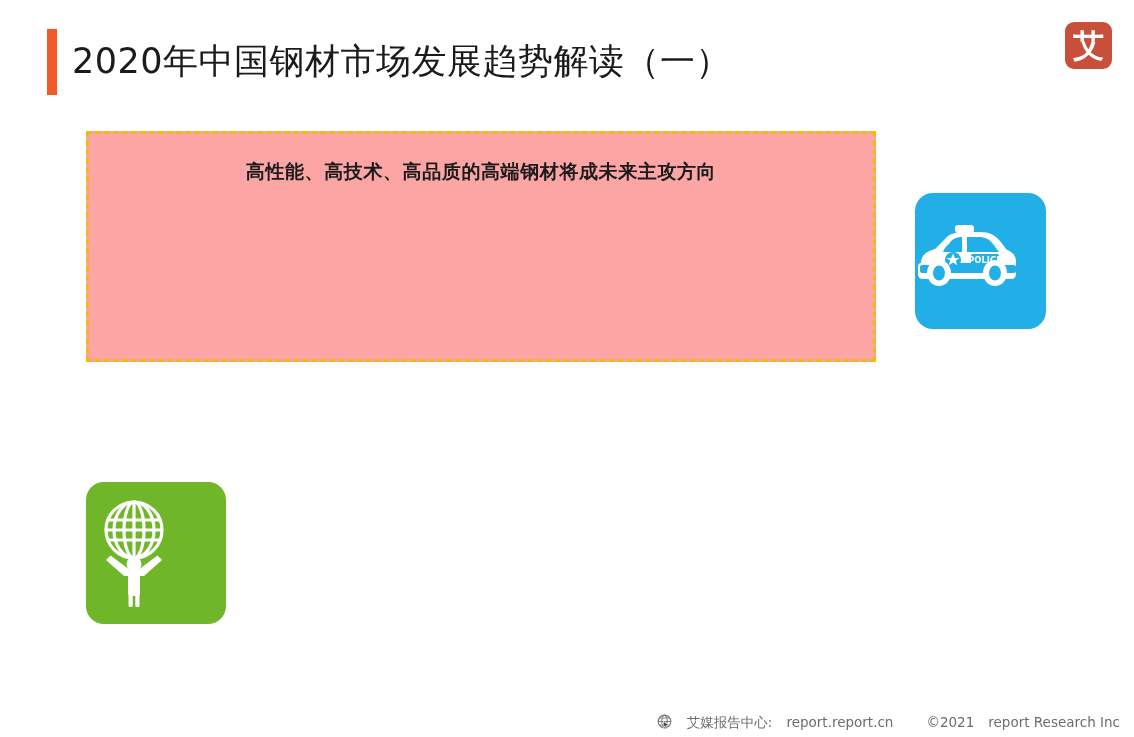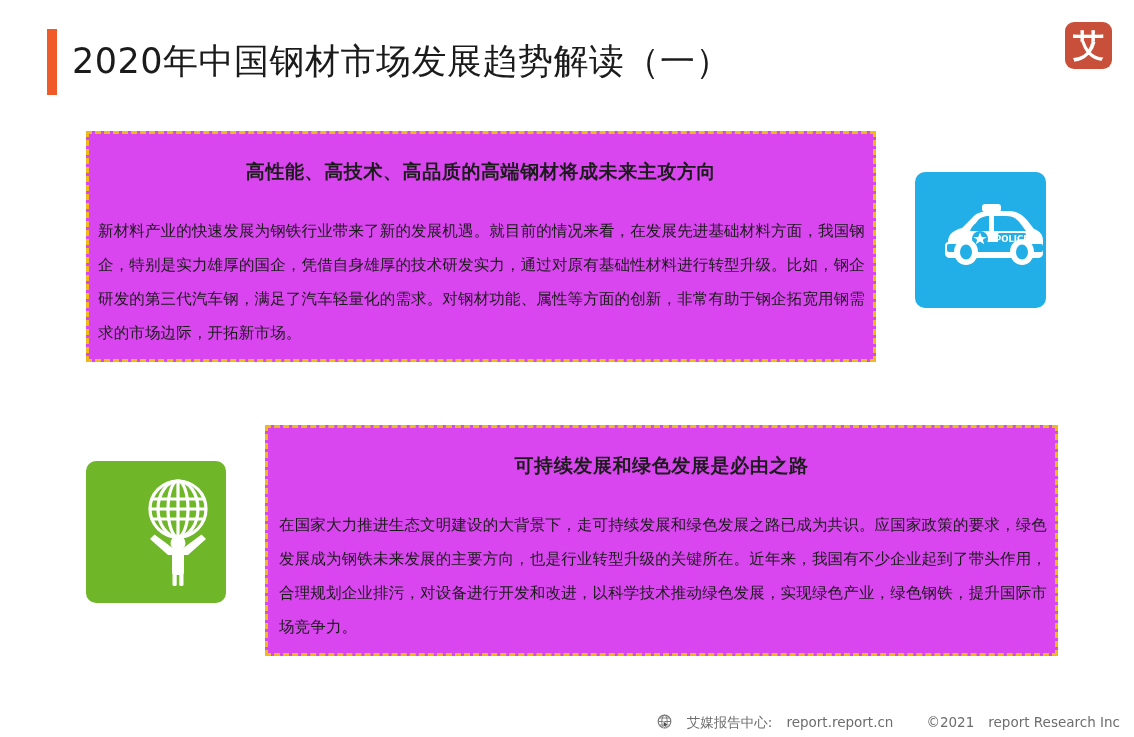--- a/index.html
+++ b/index.html
@@ -85,21 +85,21 @@
     line-height: 17px;
     color: #C8503A;
     font-weight: 600;
     letter-spacing: 0.2px;
   }
 
   
   .card {
     position: absolute;
     border: 3px dashed #EFB81B;
-    background: #d946ef;
+    background: #fca5a5;
   }
 
   #card-one { left: 86px;  top: 131px; width: 790px; height: 231px; }
   #card-two { left: 265px; top: 425px; width: 793px; height: 231px; }
 
   .card-heading {
     text-align: center;
     font-size: 19px;
     font-weight: 700;
     color: #1b1b1b;
@@ -117,24 +117,25 @@
     text-justify: inter-ideograph;
     letter-spacing: 0.15px;
   }
 
   #card-one .card-body { margin: 29px 8px 0 9px; }
   #card-two .card-body { margin: 29px 8px 0 11px; }
 
   
   .icon-tile {
     position: absolute;
-    border-radius: 10px;
+    border-radius: 18px;
     display: flex;
     align-items: center;
-    justify-content: flex-end;
+    justify-content: flex-start;
+    margin-top: 21px;
   }
 
   #icon-tile-police {
     left: 915px; top: 172px;
     width: 131px; height: 136px;
     background: #22AEE7;
   }
 
   #icon-tile-sustainability {
     left: 86px; top: 461px;
@@ -174,21 +175,20 @@
 
     <h1 id="page-title">2020年中国钢材市场发展趋势解读（一）</h1>
 
     <div id="brand-logo">
       <div id="brand-mark">艾</div>
     </div>
   </div>
 
   <section class="card" id="card-one">
     <h2 class="card-heading">高性能、高技术、高品质的高端钢材将成未来主攻方向</h2>
-    <p class="card-body">新材料产业的快速发展为钢铁行业带来了新的发展机遇。就目前的情况来看，在发展先进基础材料方面，我国钢企，特别是实力雄厚的国企，凭借自身雄厚的技术研发实力，通过对原有基础性材料进行转型升级。比如，钢企研发的第三代汽车钢，满足了汽车轻量化的需求。对钢材功能、属性等方面的创新，非常有助于钢企拓宽用钢需求的市场边际，开拓新市场。</p>
   </section>
 
   <div class="icon-tile" id="icon-tile-police">
     <svg width="104" height="76" viewBox="0 0 104 76">
       <g fill="#ffffff">
 
         <path d="M6 40 C6 32 12 28 20 26 L30 16 C34 11 40 9 48 9 L66 9 C74 9 80 12 85 18 L92 27
                  C98 29 101 33 101 39 L101 51 C101 54 99 56 96 56 L8 56 C5 56 3 54 3 51 L3 44
                  C3 42 4 40 6 40 Z"></path>
 
@@ -211,24 +211,20 @@
       <rect x="56" y="31" width="28" height="11" rx="1.5" fill="#22AEE7"></rect>
       <text x="70" y="40" font-family="DejaVu Sans, sans-serif" font-size="8.5" font-weight="700" fill="#ffffff" text-anchor="middle">POLICE</text>
 
       <ellipse cx="24" cy="50" rx="12" ry="13" fill="#ffffff"></ellipse>
       <ellipse cx="24" cy="50" rx="6" ry="7.5" fill="#22AEE7"></ellipse>
       <ellipse cx="80" cy="50" rx="12" ry="13" fill="#ffffff"></ellipse>
       <ellipse cx="80" cy="50" rx="6" ry="7.5" fill="#22AEE7"></ellipse>
     </svg>
   </div>
 
-  <section class="card" id="card-two">
-    <h2 class="card-heading">可持续发展和绿色发展是必由之路</h2>
-    <p class="card-body">在国家大力推进生态文明建设的大背景下，走可持续发展和绿色发展之路已成为共识。应国家政策的要求，绿色发展成为钢铁未来发展的主要方向，也是行业转型升级的关键所在。近年来，我国有不少企业起到了带头作用，合理规划企业排污，对设备进行开发和改进，以科学技术推动绿色发展，实现绿色产业，绿色钢铁，提升国际市场竞争力。</p>
-  </section>
 
   <div class="icon-tile" id="icon-tile-sustainability">
     <svg width="96" height="110" viewBox="0 0 96 110">
       <g stroke="#ffffff" fill="none" stroke-width="3.2">
 
         <circle cx="48" cy="32" r="28"></circle>
 
         <line x1="21" y1="22" x2="75" y2="22"></line>
         <line x1="20" y1="32" x2="76" y2="32"></line>
         <line x1="21" y1="42" x2="75" y2="42"></line>

